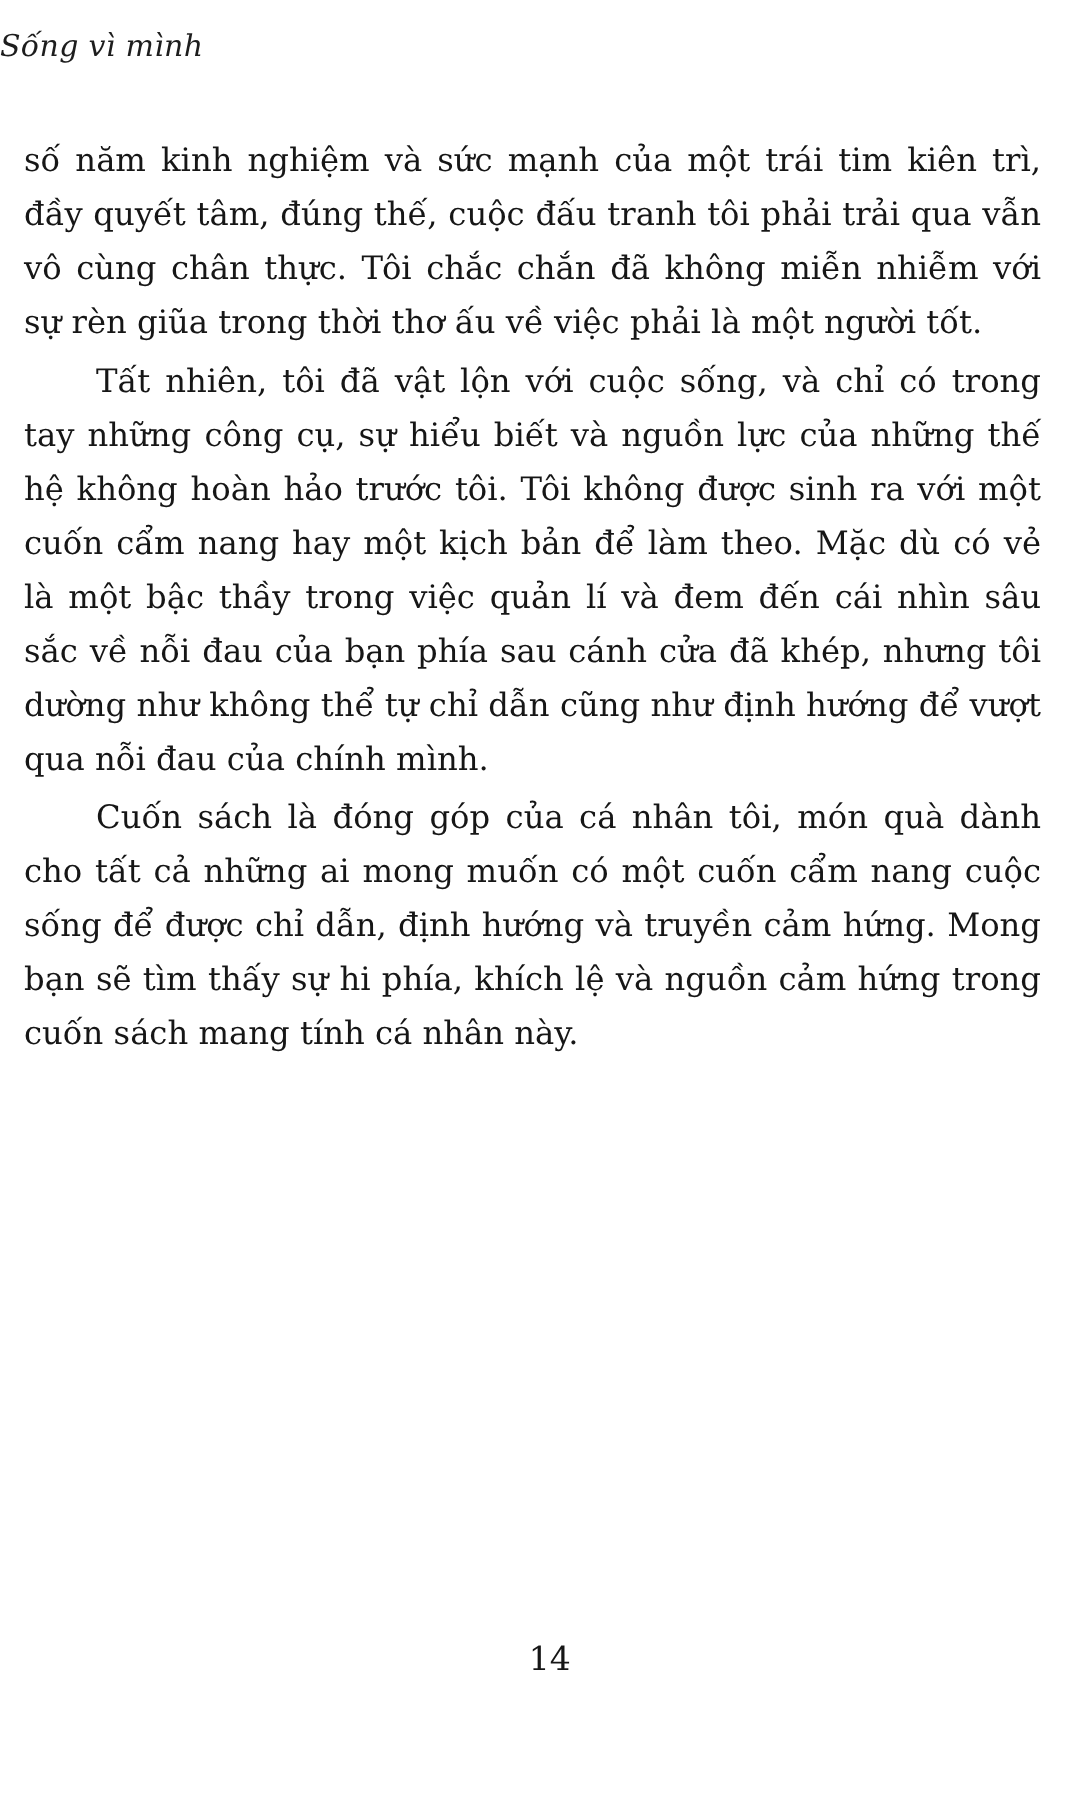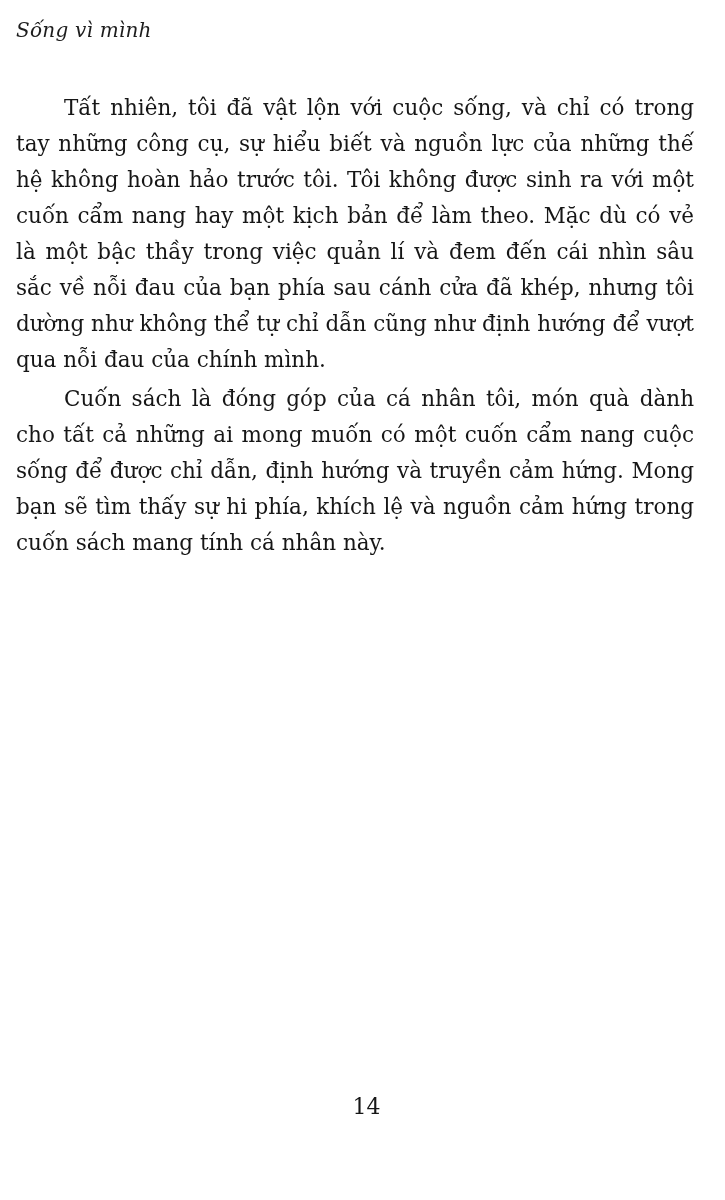--- a/index.html
+++ b/index.html
@@ -17,21 +17,21 @@
   }
   .page {
     position: absolute;
     inset: 0;
     box-sizing: border-box;
     padding: 0;
   }
   .running-head {
     position: absolute;
     top: 18px;
-    left: 16px;
+    left: 0;
     font-family: "DejaVu Serif", serif;
     font-size: 20px;
     font-style: italic;
     letter-spacing: 0.2px;
     color: #1d1d1d;
     white-space: nowrap;
   }
   .body-text {
     position: absolute;
     top: 90px;
@@ -63,19 +63,20 @@
   }
 </style>
 </head>
 <body>
 
 <div class="page">
 
   <div class="running-head">Sống vì mình</div>
 
   <div class="body-text">
+    <p>số năm kinh nghiệm và sức mạnh của một trái tim kiên trì, đầy quyết tâm, đúng thế, cuộc đấu tranh tôi phải trải qua vẫn vô cùng chân thực. Tôi chắc chắn đã không miễn nhiễm với sự rèn giũa trong thời thơ ấu về việc phải là một người tốt.</p>
     <p class="indent">Tất nhiên, tôi đã vật lộn với cuộc sống, và chỉ có trong tay những công cụ, sự hiểu biết và nguồn lực của những thế hệ không hoàn hảo trước tôi. Tôi không được sinh ra với một cuốn cẩm nang hay một kịch bản để làm theo. Mặc dù có vẻ là một bậc thầy trong việc quản lí và đem đến cái nhìn sâu sắc về nỗi đau của bạn phía sau cánh cửa đã khép, nhưng tôi dường như không thể tự chỉ dẫn cũng như định hướng để vượt qua nỗi đau của chính mình.</p>
     <p class="indent">Cuốn sách là đóng góp của cá nhân tôi, món quà dành cho tất cả những ai mong muốn có một cuốn cẩm nang cuộc sống để được chỉ dẫn, định hướng và truyền cảm hứng. Mong bạn sẽ tìm thấy sự hi phía, khích lệ và nguồn cảm hứng trong cuốn sách mang tính cá nhân này.</p>
   </div>
 
   <div class="folio">14</div>
 
 </div>
 
 </body></html>

